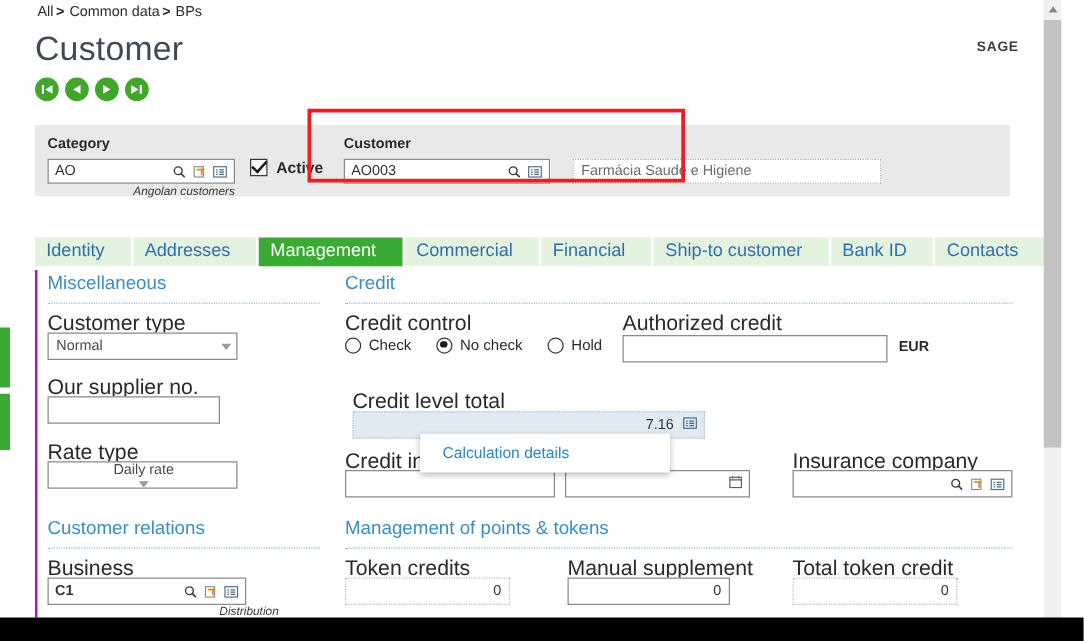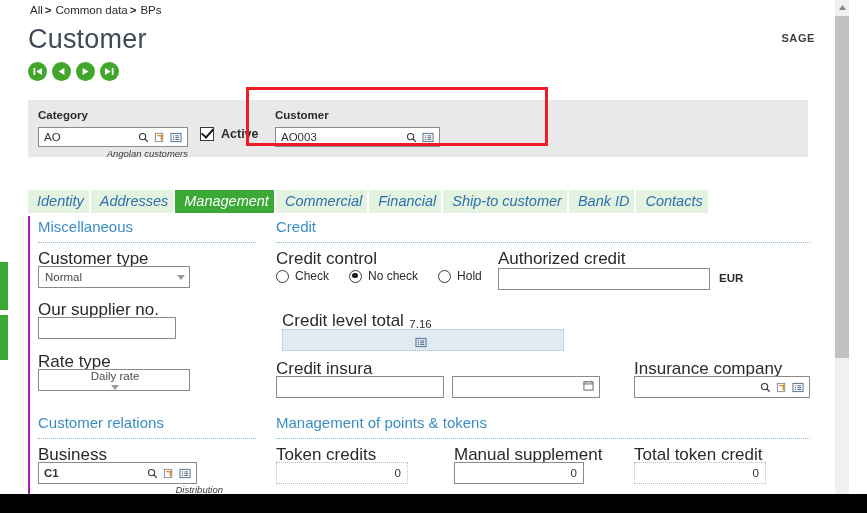--- a/index.html
+++ b/index.html
@@ -183,24 +183,23 @@
     left: 28px;
     top: 190px;
     display: flex;
     align-items: flex-end;
     gap: 2px;
   }
   .tab {
     background: #e3f3e0;
     color: #2f6fad;
     font-size: 14.5px;
-    padding: 3px 5px 4px 9px;
+    padding: 3px 21px 4px 9px;
     white-space: nowrap;
     cursor: pointer;
-    font-style: italic;
   }
   .tab.active {
     background: #3aa935;
     color: #ffffff;
   }
 
   
   .content {
     position: absolute;
     left: 28px;
@@ -320,21 +319,20 @@
     border: 1px dotted #aac1d4;
     height: 22px;
     box-sizing: border-box;
     display: flex;
     align-items: center;
     justify-content: flex-end;
     gap: 7px;
     padding-right: 5px;
     font-size: 11.5px;
     color: #333;
-    flex-direction: column;
   }
 
   
   .dropdown {
     position: absolute;
     left: 336px;
     top: 347px;
     width: 200px;
     background: #ffffff;
     box-shadow: 0 2px 5px rgba(0,0,0,0.28);
@@ -498,20 +496,23 @@
               <line x1="3" y1="6.2" x2="4.4" y2="6.2" stroke="#4a6a8a" stroke-width="1.1"></line>
               <line x1="3" y1="8.2" x2="4.4" y2="8.2" stroke="#4a6a8a" stroke-width="1.1"></line>
               <line x1="5.8" y1="4.2" x2="10" y2="4.2" stroke="#4a6a8a" stroke-width="1.1"></line>
               <line x1="5.8" y1="6.2" x2="10" y2="6.2" stroke="#4a6a8a" stroke-width="1.1"></line>
               <line x1="5.8" y1="8.2" x2="10" y2="8.2" stroke="#4a6a8a" stroke-width="1.1"></line>
             </svg>
           </span>
       </span>
     </div>
 
+    <div class="hp-name-box">
+      <span>Farmácia Saude e Higiene</span>
+    </div>
   </div>
 
   <div class="tabbar">
     <div class="tab">Identity</div>
     <div class="tab">Addresses</div>
     <div class="tab active">Management</div>
     <div class="tab">Commercial</div>
     <div class="tab">Financial</div>
     <div class="tab">Ship-to customer</div>
     <div class="tab">Bank ID</div>
@@ -670,20 +671,23 @@
         <span>0</span>
       </div>
 
       <div class="field-label" style="position:absolute;left:368px;top:229px;">Total token credit</div>
       <div class="numbox readonly" style="position:absolute;left:368px;top:246px;width:132px;">
         <span>0</span>
       </div>
     </div>
   </div>
 
+  <div class="dropdown">
+    <div class="item">Calculation details</div>
+  </div>
 
   <div class="highlight-box"></div>
 
   <div class="edge-stub" style="top:262px;height:48px;"></div>
   <div class="edge-stub" style="top:315px;height:45px;"></div>
 
   <div class="right-margin"></div>
   <div class="scrollbar">
     <div class="sb-arrow">
       <svg width="9" height="7" viewBox="0 0 9 7">

